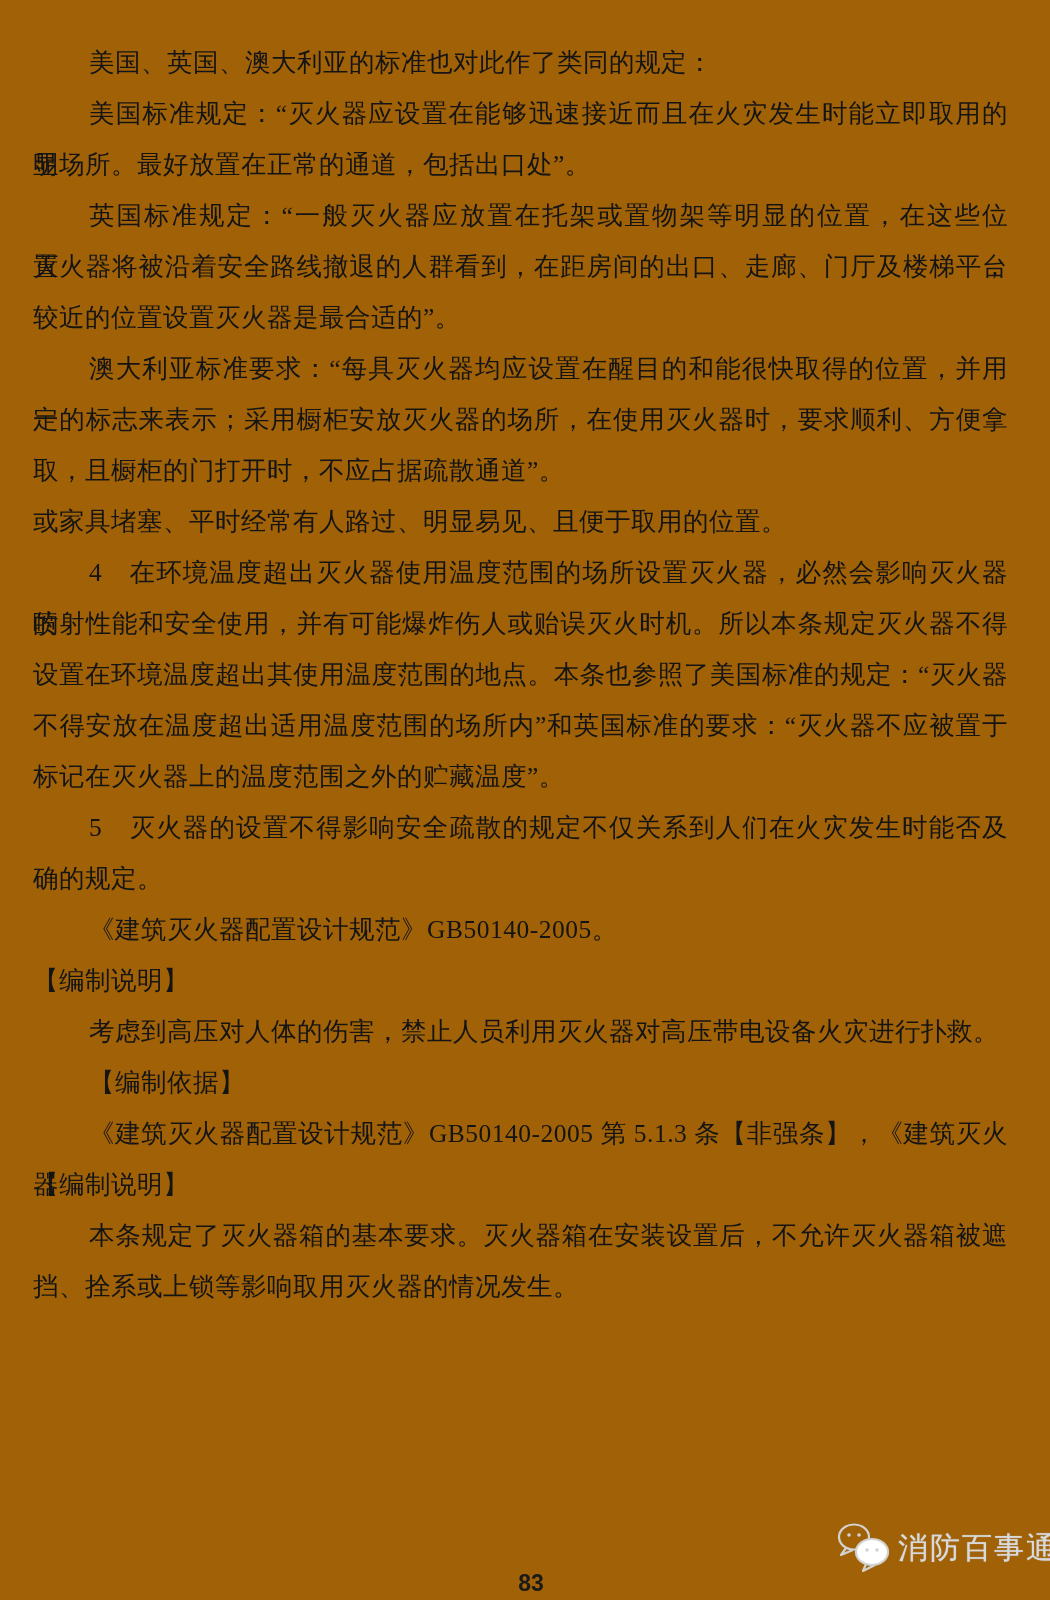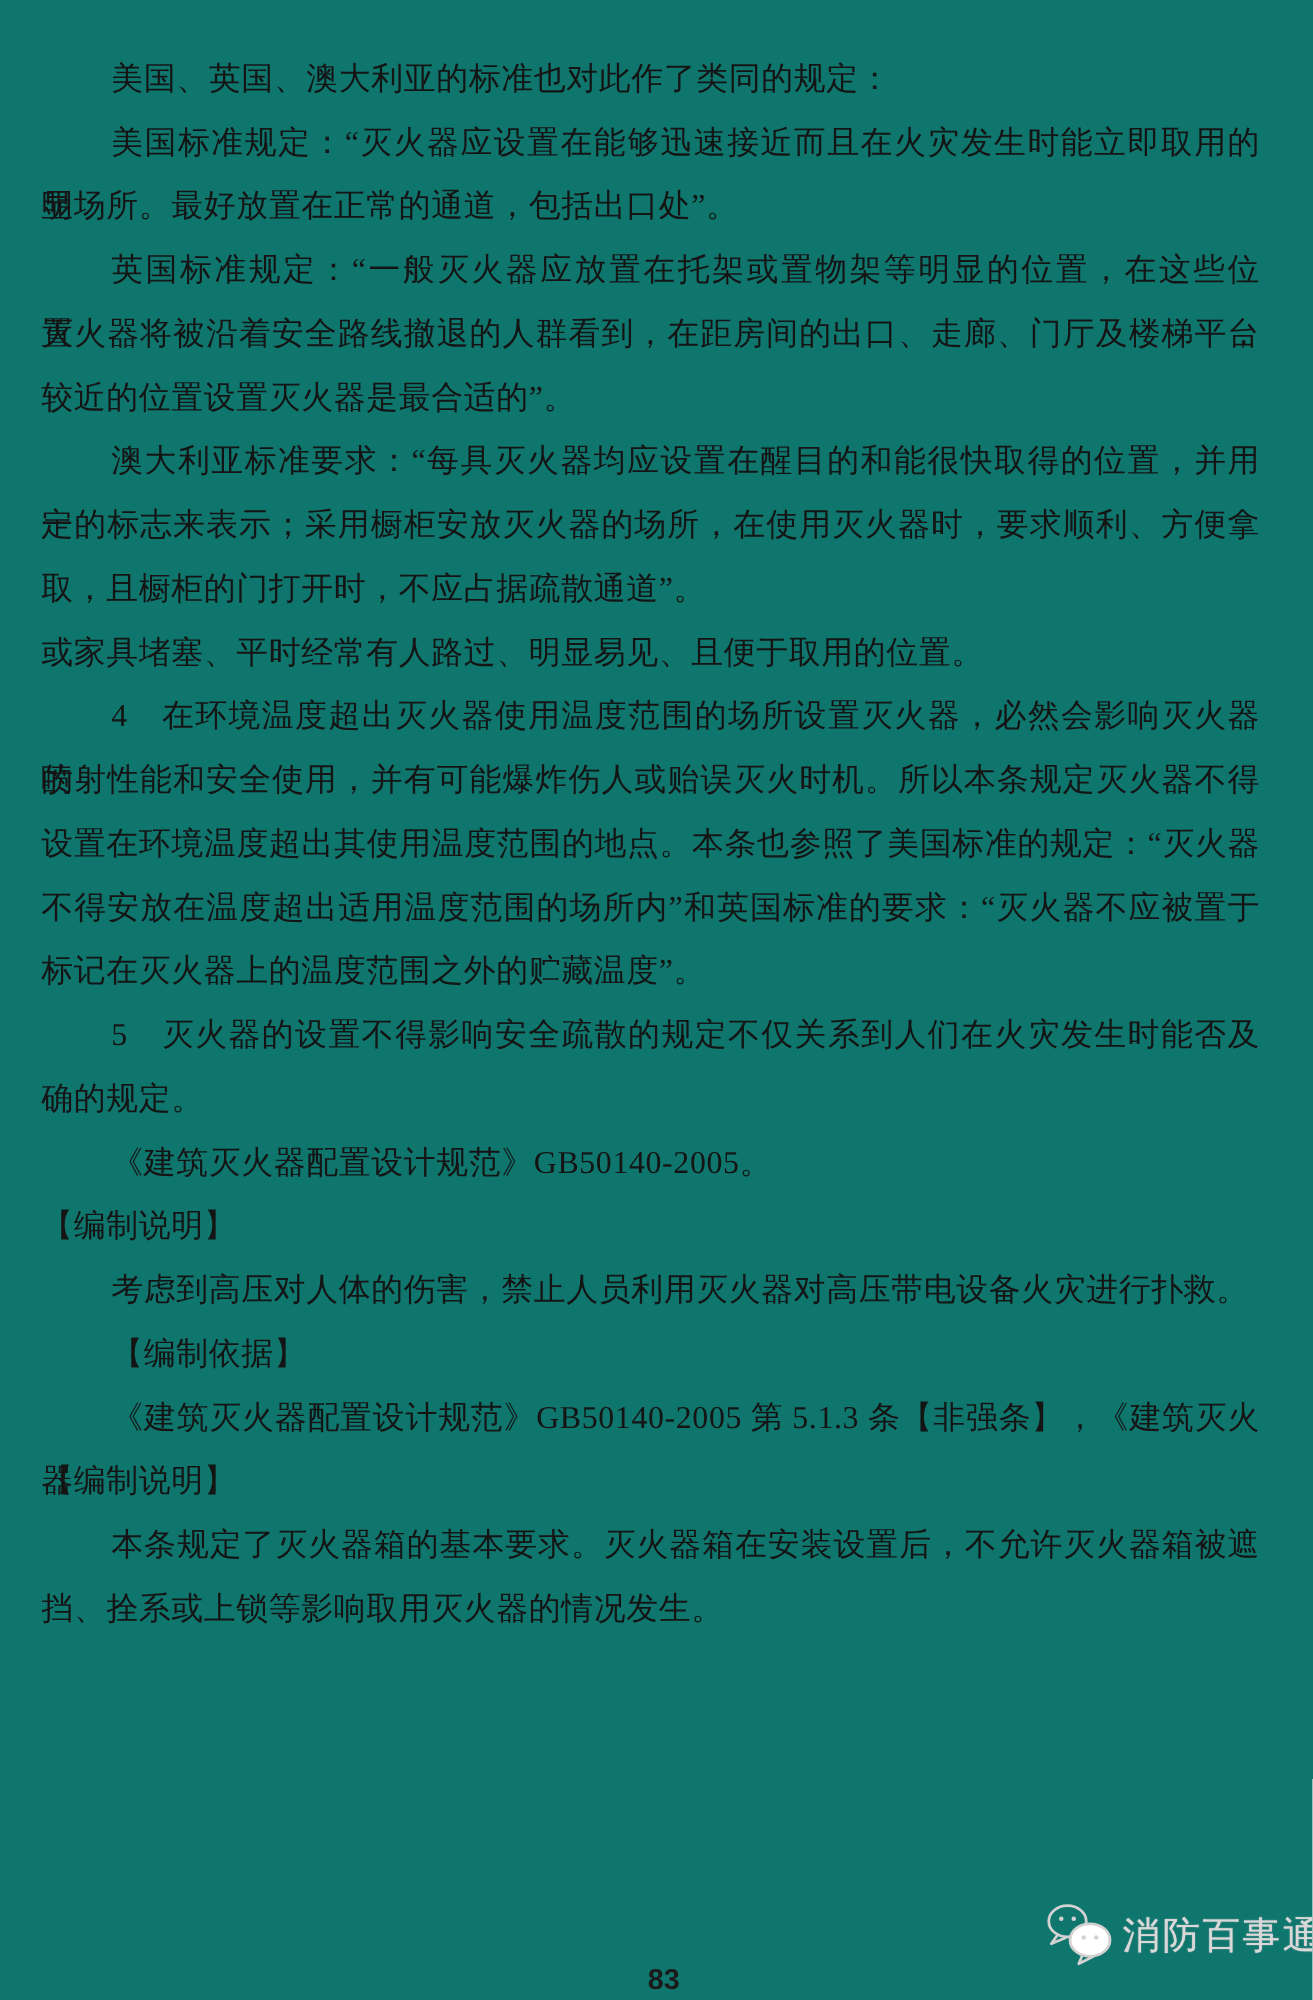--- a/index.html
+++ b/index.html
@@ -4,21 +4,21 @@
 <style>
   html, body {
     margin: 0;
     padding: 0;
     background: #ffffff;
   }
   .page {
     position: relative;
     width: 1050px;
     height: 1600px;
-    background: #0f766e;
+    background: #a16207;
     overflow: hidden;
     font-family: "Liberation Serif", "DejaVu Serif", serif;
   }
   .content {
     position: absolute;
     left: 33px;
     top: 37px;
     width: 975px;
   }
   .line {

